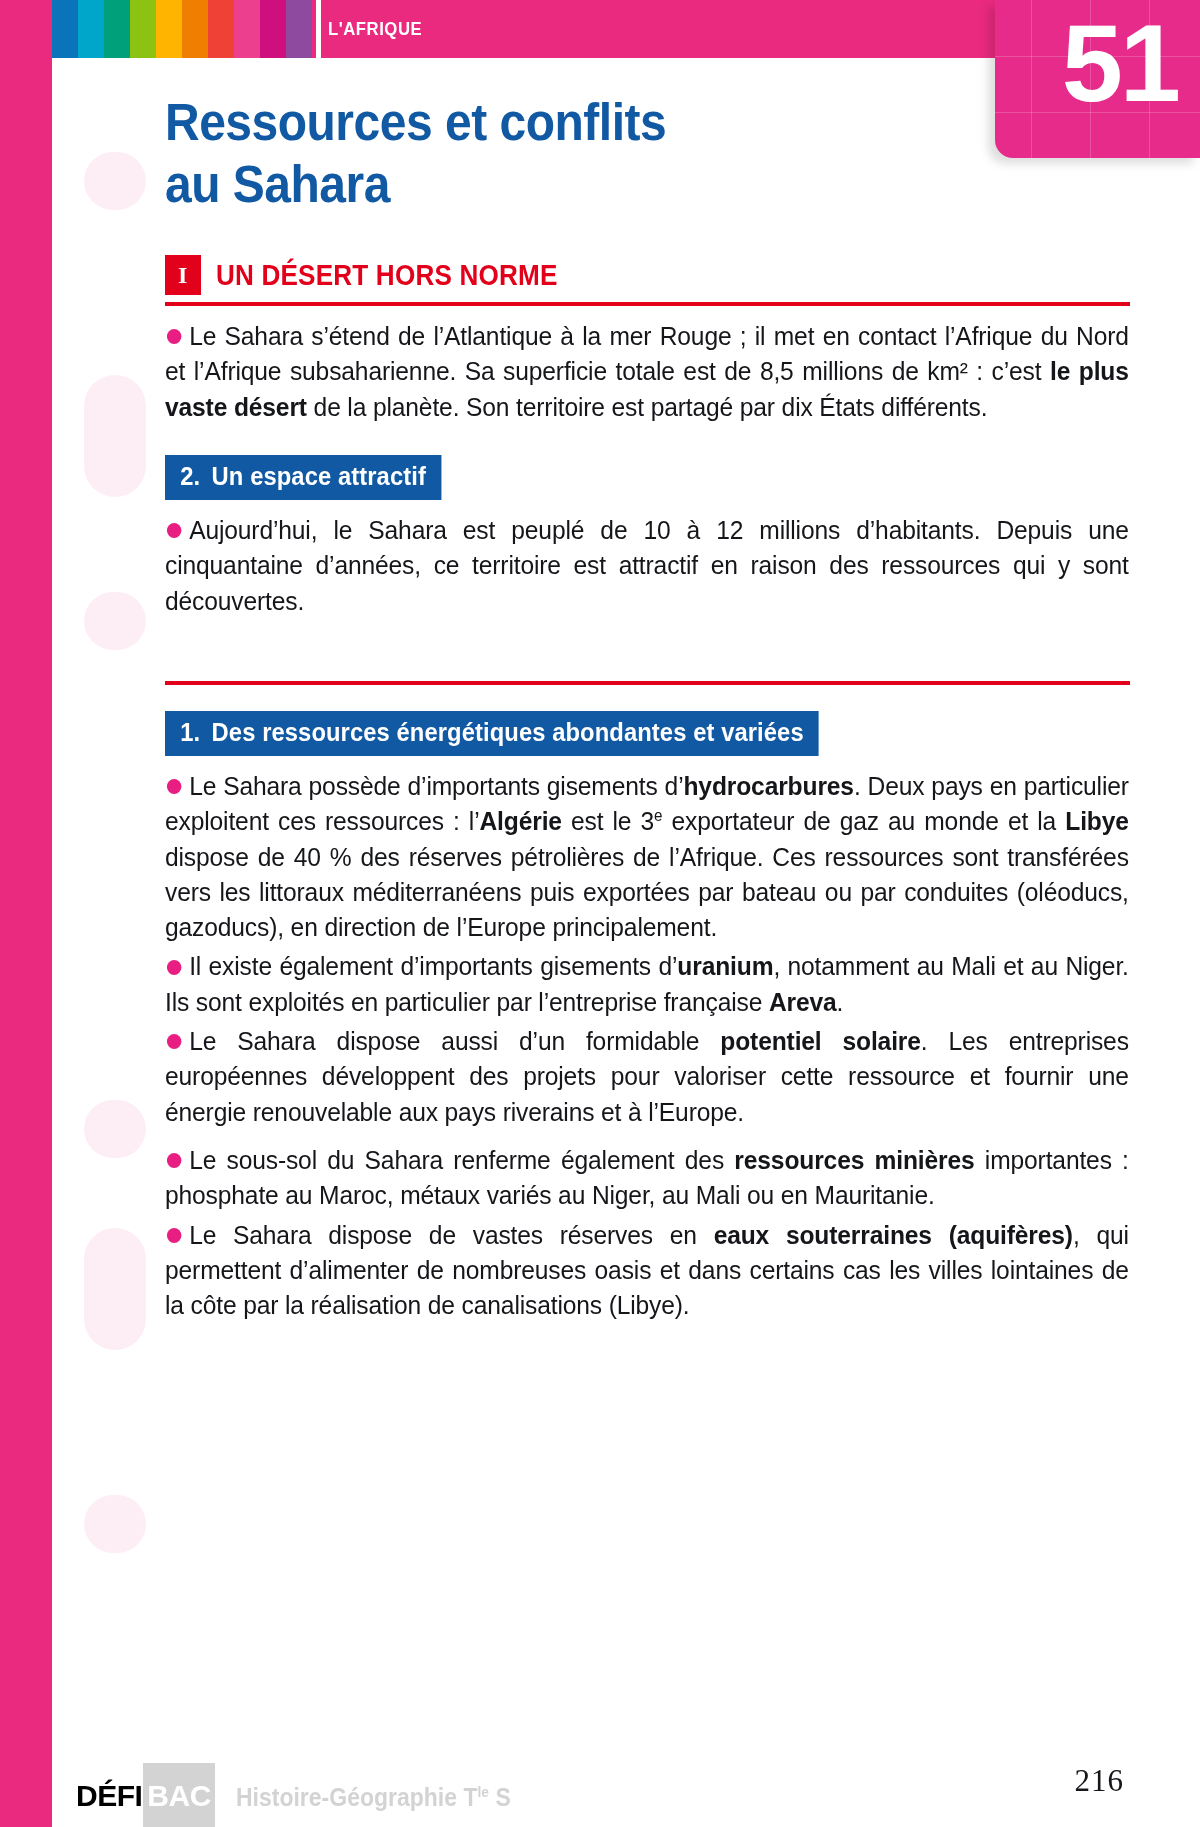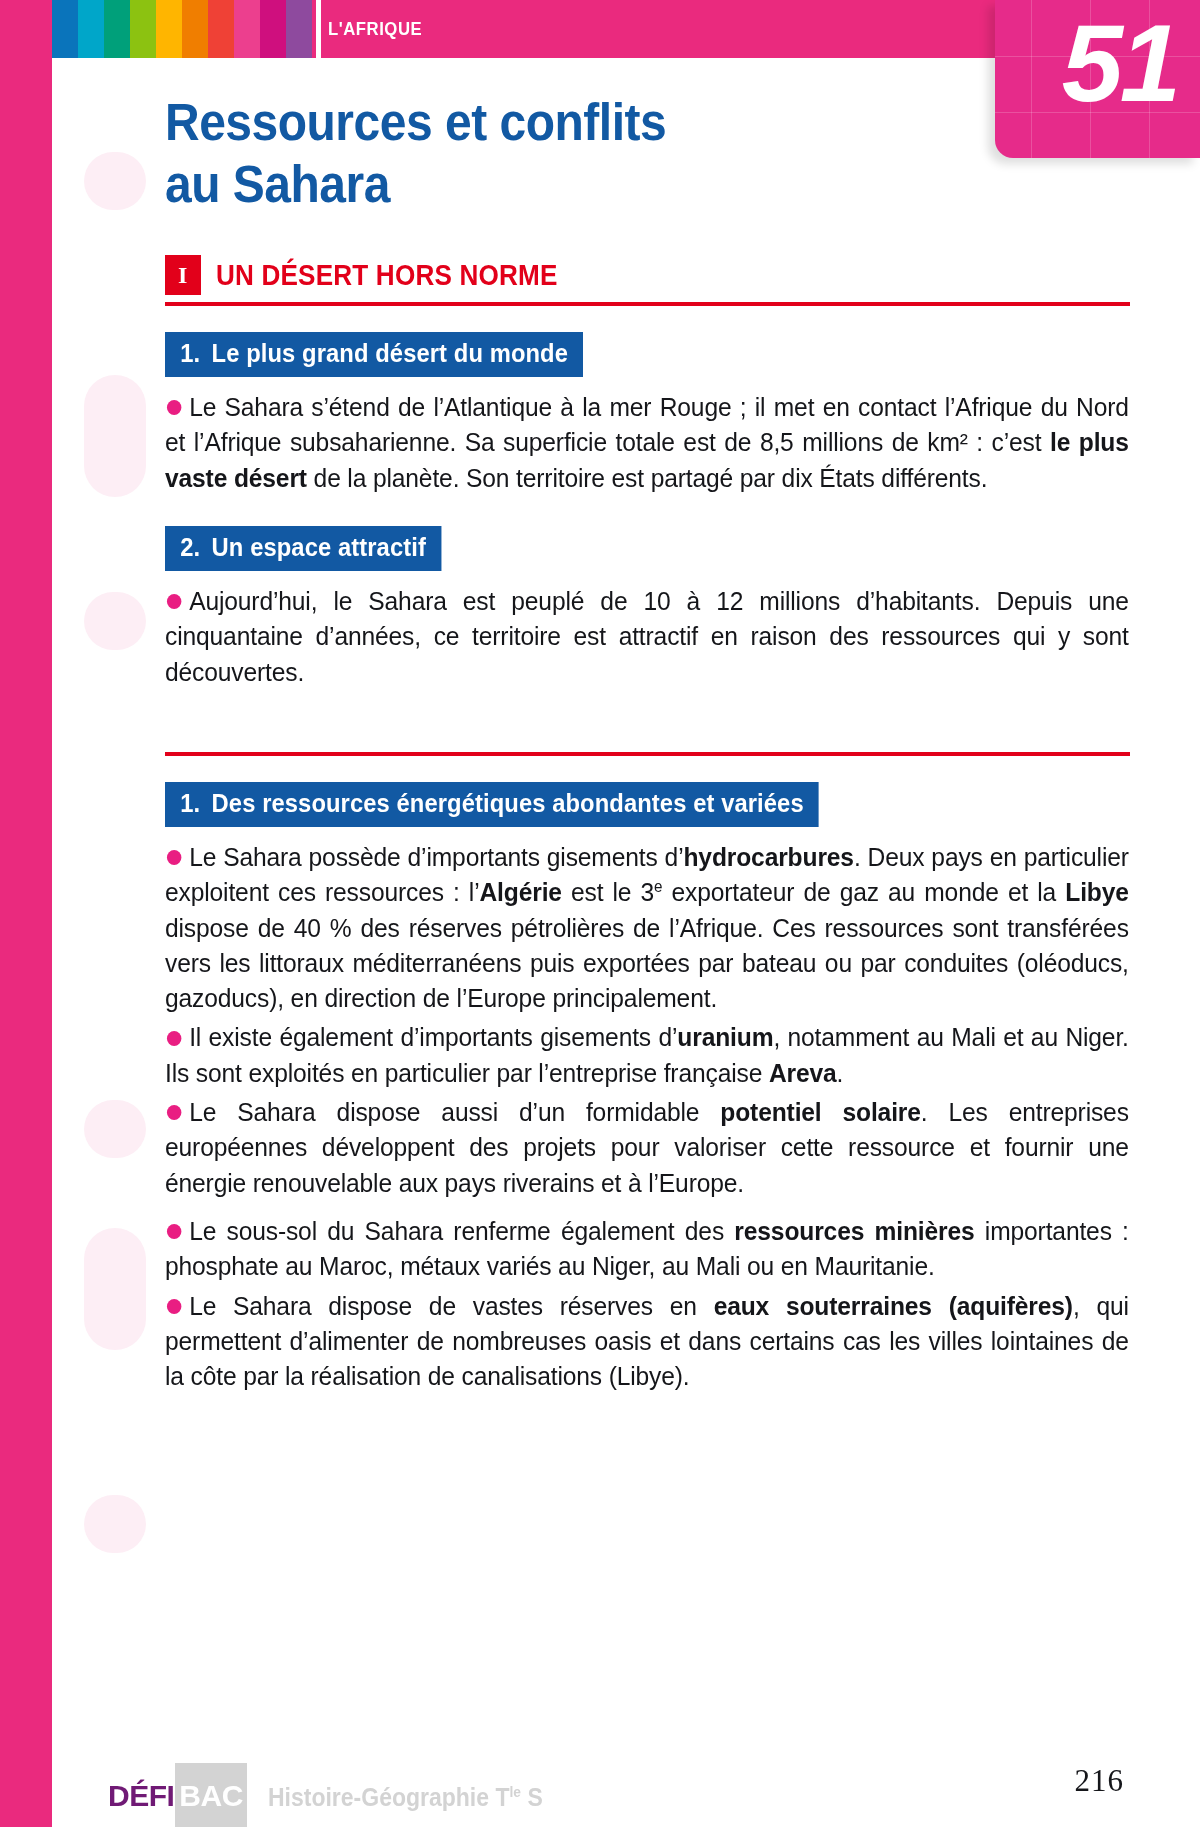--- a/index.html
+++ b/index.html
@@ -82,21 +82,20 @@
     position:absolute; background: rgba(255,255,255,0.18);
   }
   .num-tab .grid-v { width:1px; height:100%; top:0; }
   .num-tab .grid-h { height:1px; width:100%; left:0; }
   .num-tab .num {
     position: absolute;
     right: 22px; top: 8px;
     color: #ffffff;
     font-size: 110px;
     font-weight: 700;
-    font-style: italic;
     line-height: 1;
     font-family: "Liberation Sans", sans-serif;
     letter-spacing: -3px;
   }
 
   
   #content {
     position: absolute;
     left: 165px; top: 0;
     width: 965px;
@@ -216,21 +215,21 @@
     gap: 9px;
     color: #d3d3d3;
   }
   .brand {
     font-size: 30px;
     font-weight: 700;
     letter-spacing: -0.5px;
     display: flex;
     align-items: center;
   }
-  .brand .defi { color: #701a75; margin-left: 32px; }
+  .brand .defi { color: #000000; }
   .brand .bac {
     background: #d3d3d3;
     color: #ffffff;
     padding: 16px 4px;
     margin-left: 1px;
   }
   .footer-sub {
     font-size: 25px;
     font-weight: 700;
     color: #d3d3d3;
@@ -291,21 +290,20 @@
     <span>au Sahara</span>
   </div>
 
   <div id="content">
       <div style="margin-top: 255px;">
         <div class="sec">
           <div class="sec-badge">I</div>
           <div class="sec-title">UN DÉSERT HORS NORME</div>
         </div>
         <div class="sec-rule"></div>
-        <div><div class="sub" style="margin-top: 26px;"><span class="num">1.</span><span>Le plus grand désert du monde</span></div></div>
         <p class="para" style="margin-top: 13px;"><span class="bullet"></span>Le Sahara s’étend de l’Atlantique à la mer Rouge ; il met en contact l’Afrique du Nord et l’Afrique subsaharienne. Sa superficie totale est de 8,5 millions de km² : c’est <b>le plus vaste désert</b> de la planète. Son territoire est partagé par dix États différents.</p>
         <div><div class="sub" style="margin-top: 30px;"><span class="num">2.</span><span>Un espace attractif</span></div></div>
         <p class="para" style="margin-top: 13px;"><span class="bullet"></span>Aujourd’hui, le Sahara est peuplé de 10 à 12 millions d’habitants. Depuis une cinquantaine d’années, ce territoire est attractif en raison des ressources qui y sont découvertes.</p>
       </div>
       <div style="margin-top: 62px;">
         <div class="sec-rule"></div>
         <div><div class="sub" style="margin-top: 26px;"><span class="num">1.</span><span>Des ressources énergétiques abondantes et variées</span></div></div>
         <p class="para" style="margin-top: 13px;"><span class="bullet"></span>Le Sahara possède d’importants gisements d’<b>hydrocarbures</b>. Deux pays en particulier exploitent ces ressources : l’<b>Algérie</b> est le 3<sup>e</sup> exportateur de gaz au monde et la <b>Libye</b> dispose de 40 % des réserves pétrolières de l’Afrique. Ces ressources sont transférées vers les littoraux méditerranéens puis exportées par bateau ou par conduites (oléoducs, gazoducs), en direction de l’Europe principalement.</p>
         <p class="para" style="margin-top: 4px;"><span class="bullet"></span>Il existe également d’importants gisements d’<b>uranium</b>, notamment au Mali et au Niger. Ils sont exploités en particulier par l’entreprise française <b>Areva</b>.</p>
         <p class="para" style="margin-top: 4px;"><span class="bullet"></span>Le Sahara dispose aussi d’un formidable <b>potentiel solaire</b>. Les entreprises européennes développent des projets pour valoriser cette ressource et fournir une énergie renouvelable aux pays riverains et à l’Europe.</p>

